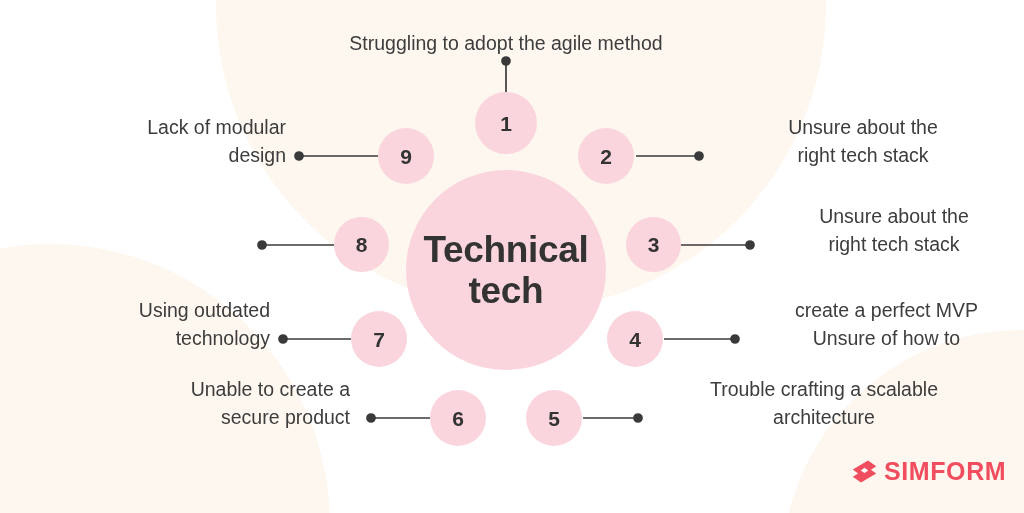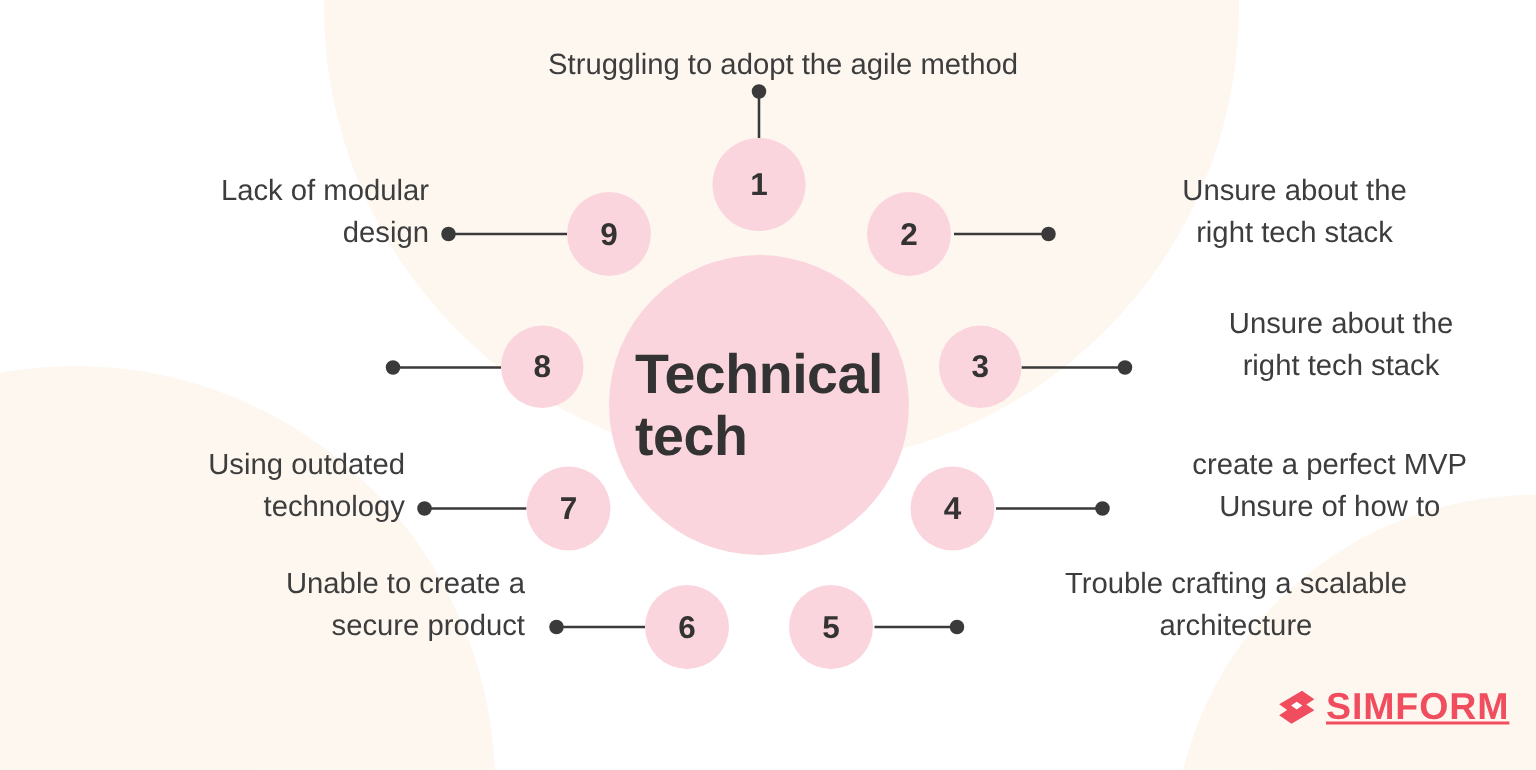--- a/index.html
+++ b/index.html
@@ -81,20 +81,21 @@
     z-index: 2;
     left: 406px;
     top: 170px;
     width: 200px;
     height: 200px;
     border-radius: 50%;
     background: #fbd5dd;
     display: flex;
     align-items: center;
     justify-content: center;
+    text-align: center;
   }
   .center-node .center-title {
     font-size: 37px;
     font-weight: bold;
     color: #333333;
     line-height: 1.12;
     letter-spacing: -0.3px;
   }
 
   
@@ -123,21 +124,20 @@
     width: 25px;
     height: 25px;
     flex: none;
   }
   .logo-text {
     font-size: 25px;
     font-weight: bold;
     letter-spacing: 0.6px;
     color: #f04e5e;
     line-height: 1;
-    text-decoration: underline;
   }
 </style>
 </head>
 <body>
 
 <div id="infographic">
 
   <div class="bg-layer">
     <div class="blob blob-top"></div>
     <div class="blob blob-left"></div>
@@ -212,21 +212,21 @@
   </div>
 
   <div class="node" style="left:334px; top:217px; width:55px; height:55px;">
     <span>8</span>
   </div>
 
   <div class="node" style="left:378px; top:128px; width:56px; height:56px;">
     <span>9</span>
   </div>
 
-  <div class="label label-top" style="left:272px; top:29px; width:500px;">
+  <div class="label label-top" style="left:256px; top:29px; width:500px;">
     <span>Struggling to adopt the agile method</span>
   </div>
 
   <div class="label label-right" style="left:718px; top:113px; width:290px;">
     <div>Unsure about the</div>
     <div>right tech stack</div>
   </div>
 
   <div class="label label-right" style="left:769px; top:202px; width:250px;">
     <div>Unsure about the</div>

